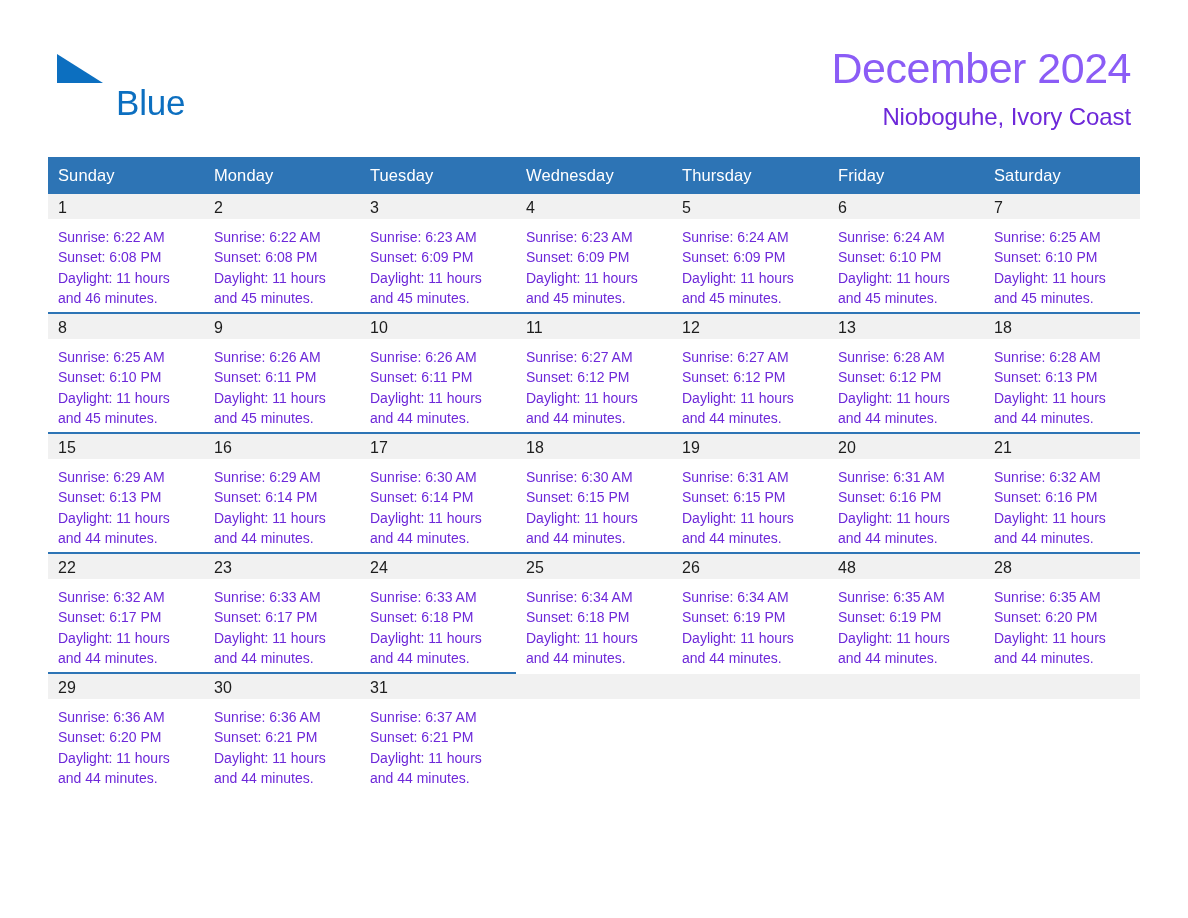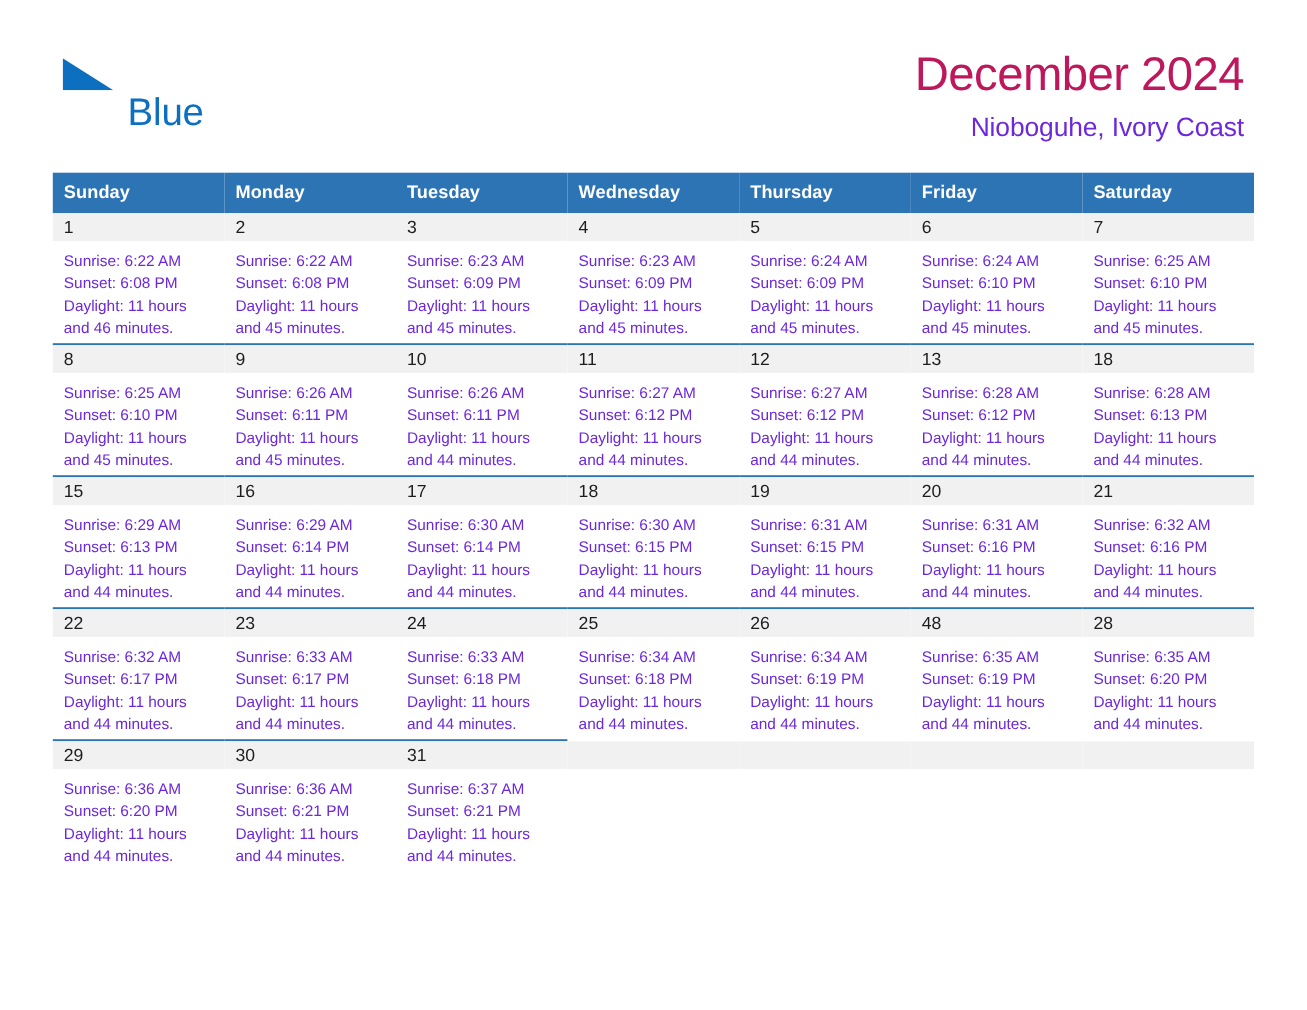--- a/index.html
+++ b/index.html
@@ -67,21 +67,21 @@
 
   .title-block {
     position: absolute;
     right: 57px;
     top: 46px;
     text-align: right;
   }
   .month-title {
     font-size: 43px;
     font-weight: normal;
-    color: #be185d;
+    color: #8b5cf6;
     line-height: 1.05;
     letter-spacing: -0.5px;
     margin: 0;
   }
   .location {
     font-size: 24px;
     color: #6d28d9;
     margin-top: 12px;
     letter-spacing: -0.1px;
   }
@@ -97,21 +97,21 @@
     border-collapse: collapse;
     table-layout: fixed;
     width: 1092px;
   }
   table.cal col { width: 156px; }
 
   thead th {
     background: #2d74b5;
     color: #ffffff;
     font-size: 16.5px;
-    font-weight: bold;
+    font-weight: normal;
     text-align: left;
     padding: 8px 0 9px 10px;
     letter-spacing: 0.1px;
     height: 20px;
   }
 
   td.day {
     vertical-align: top;
     padding: 0;
     height: 118px;

